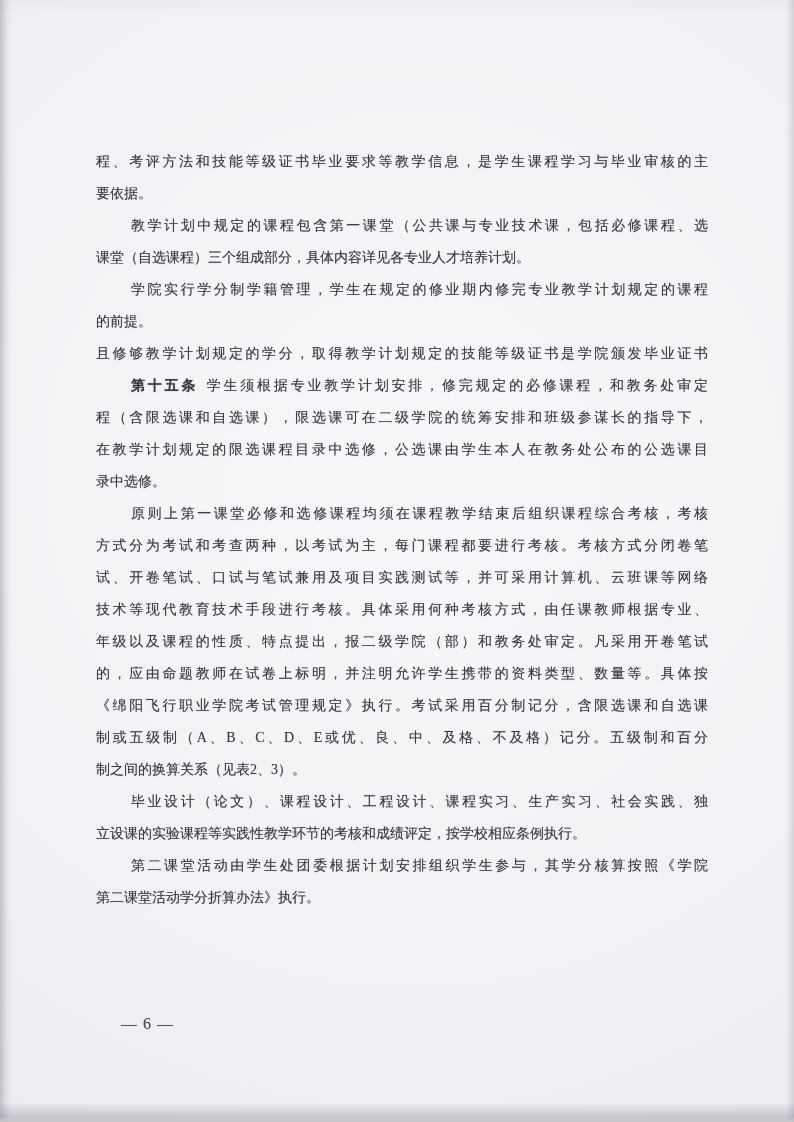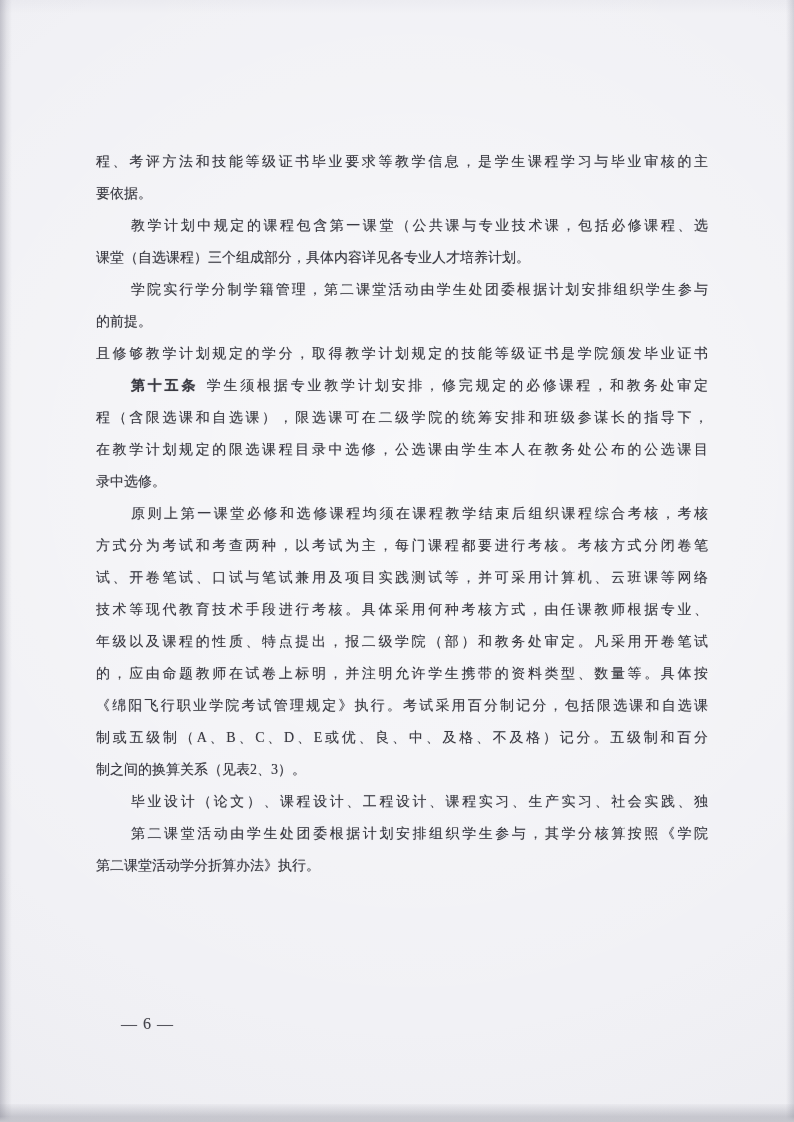--- a/index.html
+++ b/index.html
@@ -77,35 +77,36 @@
 <div class="scan-page">
   <div class="edge-left"></div>
   <div class="edge-right"></div>
   <div class="edge-bottom"></div>
 
   <div class="text-block">
       <div class="line">程、考评方法和技能等级证书毕业要求等教学信息，是学生课程学习与毕业审核的主</div>
       <div class="line end">要依据。</div>
       <div class="line indent">教学计划中规定的课程包含第一课堂（公共课与专业技术课，包括必修课程、选</div>
       <div class="line end">课堂（自选课程）三个组成部分，具体内容详见各专业人才培养计划。</div>
-      <div class="line indent">学院实行学分制学籍管理，第二课堂活动由学生处团委根据计划安排组织学生参与</div>
+      <div class="line indent">学院实行学分制学籍管理，学生在规定的修业期内修完专业教学计划规定的课程</div>
       <div class="line end">的前提。</div>
       <div class="line">且修够教学计划规定的学分，取得教学计划规定的技能等级证书是学院颁发毕业证书</div>
       <div class="line indent"><b>第十五条</b><span>学生须根据专业教学计划安排，修完规定的必修课程，和教务处审定</span></div>
       <div class="line">程（含限选课和自选课），限选课可在二级学院的统筹安排和班级参谋长的指导下，</div>
       <div class="line">在教学计划规定的限选课程目录中选修，公选课由学生本人在教务处公布的公选课目</div>
       <div class="line end">录中选修。</div>
       <div class="line indent">原则上第一课堂必修和选修课程均须在课程教学结束后组织课程综合考核，考核</div>
       <div class="line">方式分为考试和考查两种，以考试为主，每门课程都要进行考核。考核方式分闭卷笔</div>
       <div class="line">试、开卷笔试、口试与笔试兼用及项目实践测试等，并可采用计算机、云班课等网络</div>
       <div class="line">技术等现代教育技术手段进行考核。具体采用何种考核方式，由任课教师根据专业、</div>
       <div class="line">年级以及课程的性质、特点提出，报二级学院（部）和教务处审定。凡采用开卷笔试</div>
       <div class="line">的，应由命题教师在试卷上标明，并注明允许学生携带的资料类型、数量等。具体按</div>
-      <div class="line">《绵阳飞行职业学院考试管理规定》执行。考试采用百分制记分，包括限选课和自选课</div>
+      <div class="line">《绵阳飞行职业学院考试管理规定》执行。考试采用百分制记分，含限选课和自选课</div>
       <div class="line">制或五级制（A、B、C、D、E或优、良、中、及格、不及格）记分。五级制和百分</div>
       <div class="line end">制之间的换算关系（见表2、3）。</div>
       <div class="line indent">毕业设计（论文）、课程设计、工程设计、课程实习、生产实习、社会实践、独</div>
+      <div class="line end">立设课的实验课程等实践性教学环节的考核和成绩评定，按学校相应条例执行。</div>
       <div class="line indent">第二课堂活动由学生处团委根据计划安排组织学生参与，其学分核算按照《学院</div>
       <div class="line end">第二课堂活动学分折算办法》执行。</div>
     </div>
 
   <div class="page-number">— 6 —</div>
 </div>
 
 </body></html>

